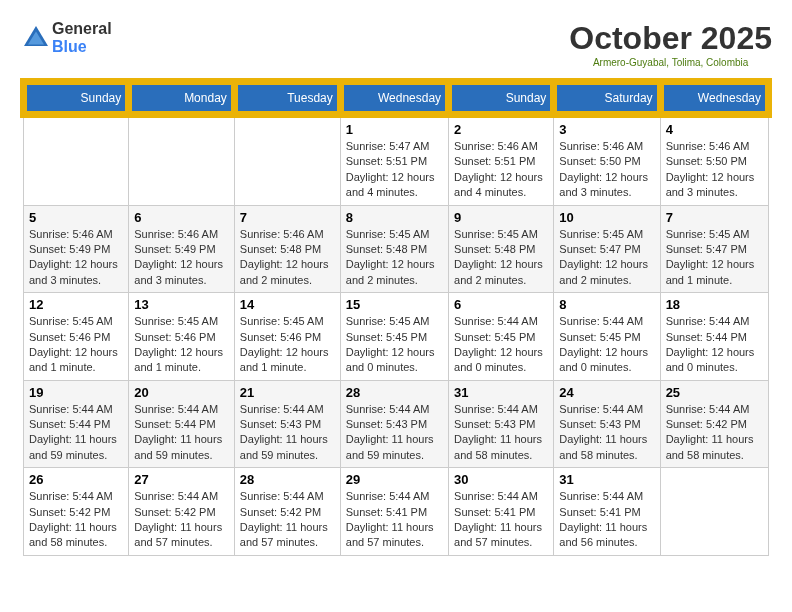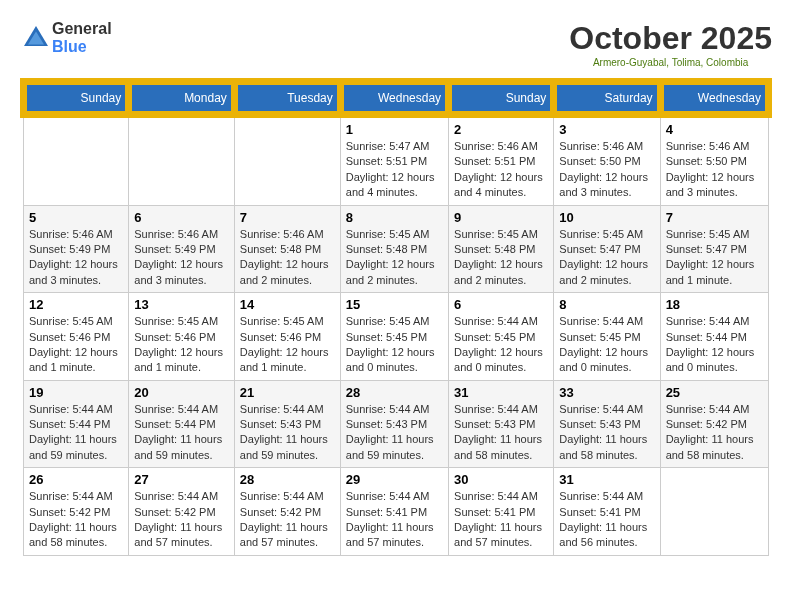--- a/index.html
+++ b/index.html
@@ -295,21 +295,21 @@
 and 59 minutes.</div>
         </td>
         <td>
           <span class="day-num">31</span>
           <div class="cell-content" style="white-space: pre-wrap;">Sunrise: 5:44 AM
 Sunset: 5:43 PM
 Daylight: 11 hours
 and 58 minutes.</div>
         </td>
         <td>
-          <span class="day-num">33</span>
+          <span class="day-num">24</span>
           <div class="cell-content" style="white-space: pre-wrap;">Sunrise: 5:44 AM
 Sunset: 5:43 PM
 Daylight: 11 hours
 and 58 minutes.</div>
         </td>
         <td>
           <span class="day-num">25</span>
           <div class="cell-content" style="white-space: pre-wrap;">Sunrise: 5:44 AM
 Sunset: 5:42 PM
 Daylight: 11 hours

